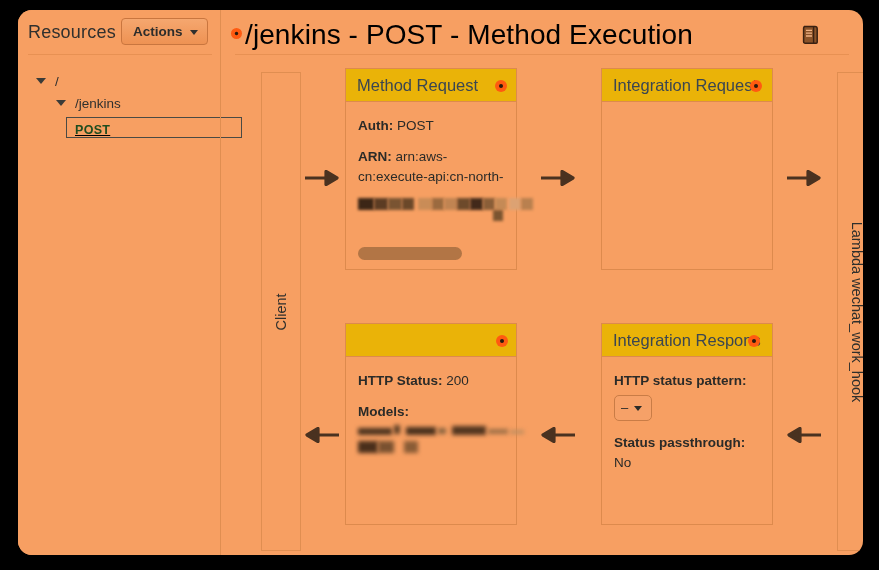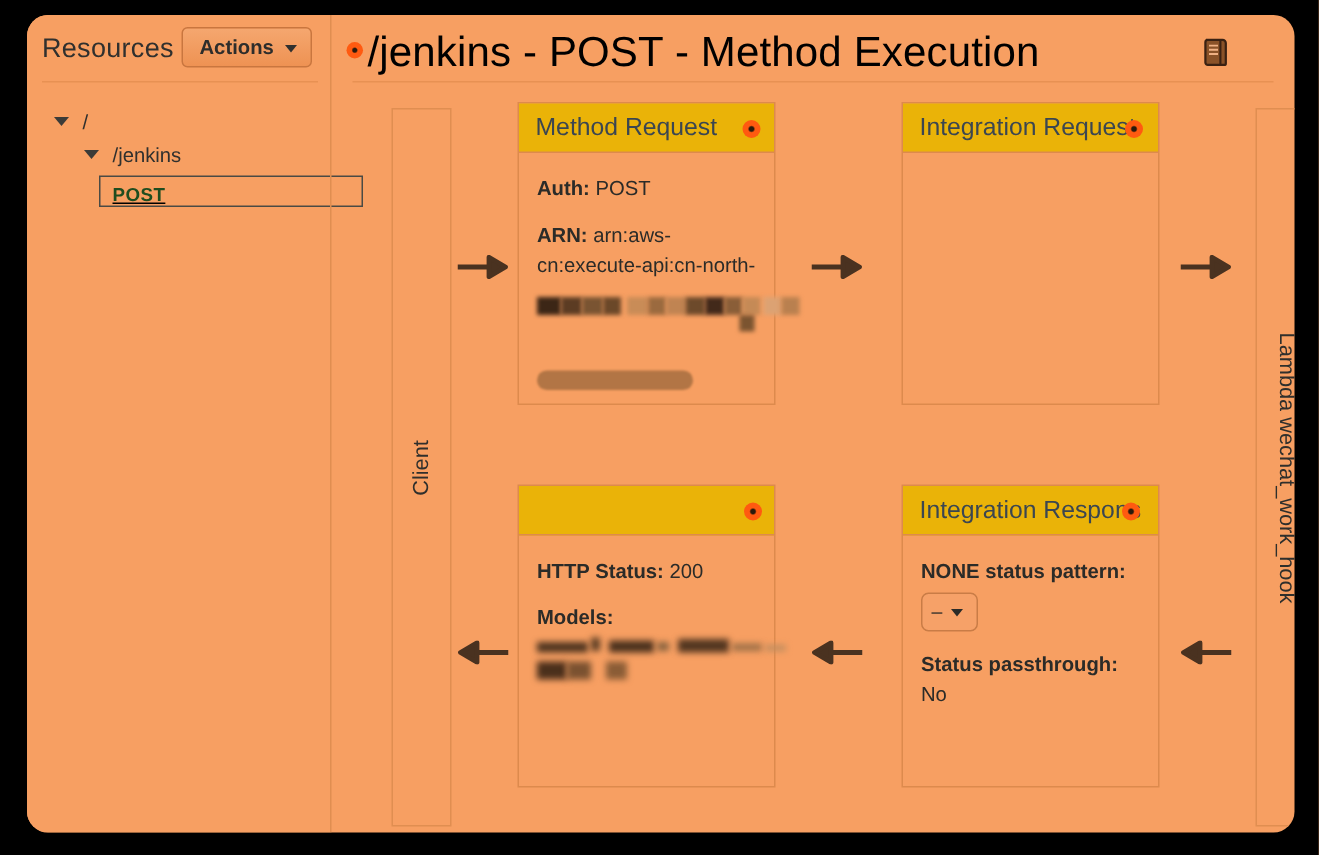--- a/index.html
+++ b/index.html
@@ -462,21 +462,21 @@
           </div>
         </div>
       </div>
 
       <div class="card" id="card-integ-response">
         <div class="card-head">
           <span class="card-title">Integration Respons</span>
           <span class="card-dot" style="left:146px;"></span>
         </div>
         <div class="card-body">
-          <div class="k" style="margin-bottom:2px;">NONE status pattern:</div>
+          <div class="k" style="margin-bottom:2px;">HTTP status pattern:</div>
           <div class="sel">
             <span>–</span>
             <span class="chev"></span>
           </div>
           <div class="k">Status passthrough:</div>
           <div class="v">No</div>
         </div>
       </div>
 
     </div>

